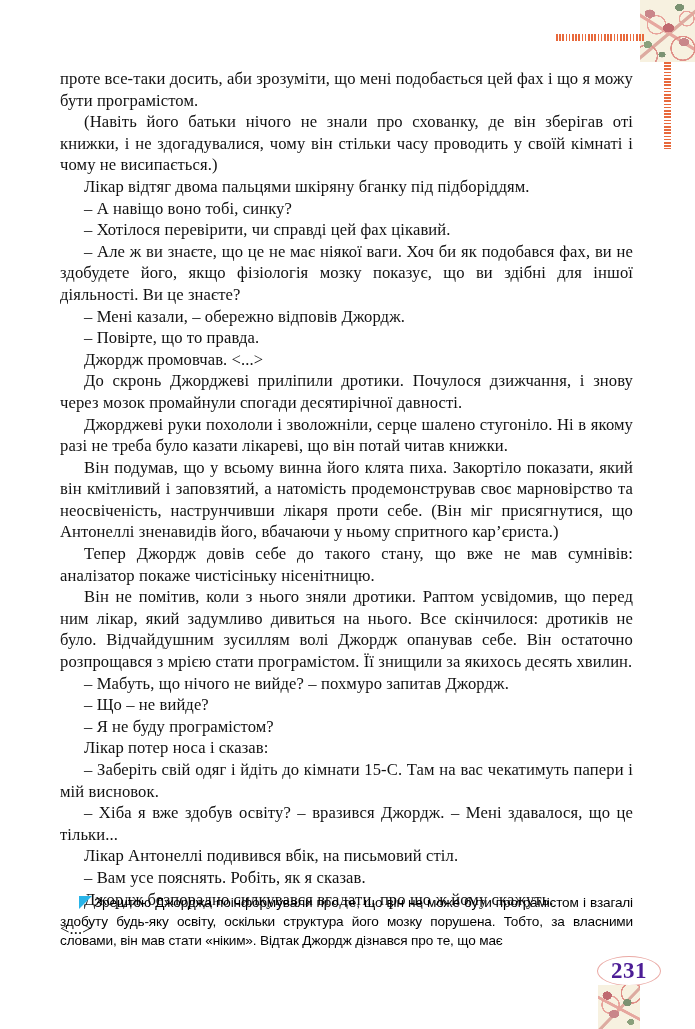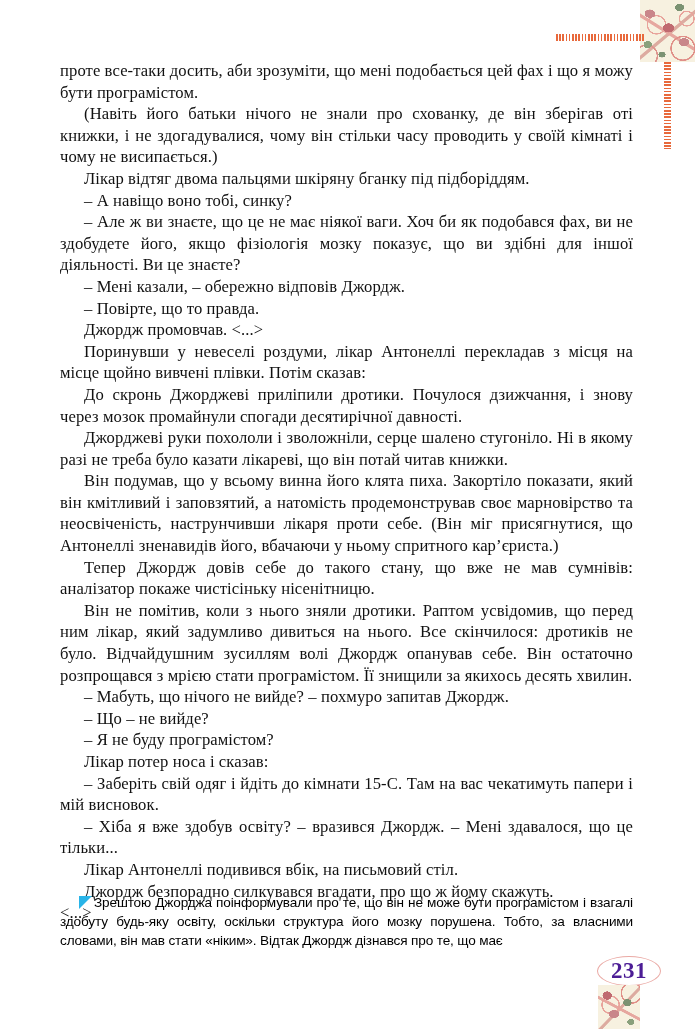--- a/index.html
+++ b/index.html
@@ -85,21 +85,21 @@
   }
   .para {
     margin: 0;
     font-size: 16.6px;
     line-height: 21.6px;
     text-align: justify;
     text-indent: 24px;
     text-justify: inter-word;
     letter-spacing: 0.1px;
   }
-  .para.noindent { text-indent: 0; }
+  .para.noindent { text-indent: 0; margin-top: 8px; }
 
   
   .note-block {
     position: absolute;
     left: 60px;
     top: 893px;
     width: 573px;
   }
   .note-para {
     margin: 0;
@@ -153,37 +153,38 @@
 
 <div class="orn-top"></div>
 <div class="rule-h"></div>
 <div class="rule-v"></div>
 
 <div class="page-body">
   <p class="para noindent">проте все-таки досить, аби зрозуміти, що мені подобається цей фах і що я можу бути програмістом.</p>
   <p class="para">(Навіть його батьки нічого не знали про схованку, де він зберігав оті книжки, і не здогадувалися, чому він стільки часу проводить у своїй кімнаті і чому не висипається.)</p>
   <p class="para">Лікар відтяг двома пальцями шкіряну бганку під підборіддям.</p>
   <p class="para">– А навіщо воно тобі, синку?</p>
+  <p class="para">– Хотілося перевірити, чи справді цей фах цікавий.</p>
   <p class="para">– Але ж ви знаєте, що це не має ніякої ваги. Хоч би як подобався фах, ви не здобудете його, якщо фізіологія мозку показує, що ви здібні для іншої діяльності. Ви це знаєте?</p>
   <p class="para">– Мені казали, – обережно відповів Джордж.</p>
   <p class="para">– Повірте, що то правда.</p>
   <p class="para">Джордж промовчав. &lt;...&gt;</p>
-  <p class="para">Поринувши у невеселі роздуми, лікар Антонеллі перекладав з місця на місце щойно вивчені плівки. Потім сказав:</p>
   <p class="para">До скронь Джорджеві приліпили дротики. Почулося дзижчання, і знову через мозок промайнули спогади десятирічної давності.</p>
   <p class="para">Джорджеві руки похололи і зволожніли, серце шалено стугоніло. Ні в якому разі не треба було казати лікареві, що він потай читав книжки.</p>
   <p class="para">Він подумав, що у всьому винна його клята пиха. Закортіло показати, який він кмітливий і заповзятий, а натомість продемонстрував своє марновірство та неосвіченість, наструнчивши лікаря проти себе. (Він міг присягнутися, що Антонеллі зненавидів його, вбачаючи у ньому спритного кар’єриста.)</p>
   <p class="para">Тепер Джордж довів себе до такого стану, що вже не мав сумнівів: аналізатор покаже чистісіньку нісенітницю.</p>
   <p class="para">Він не помітив, коли з нього зняли дротики. Раптом усвідомив, що перед ним лікар, який задумливо дивиться на нього. Все скінчилося: дротиків не було. Відчайдушним зусиллям волі Джордж опанував себе. Він остаточно розпрощався з мрією стати програмістом. Її знищили за якихось десять хвилин.</p>
   <p class="para">– Мабуть, що нічого не вийде? – похмуро запитав Джордж.</p>
   <p class="para">– Що – не вийде?</p>
   <p class="para">– Я не буду програмістом?</p>
   <p class="para">Лікар потер носа і сказав:</p>
   <p class="para">– Заберіть свій одяг і йдіть до кімнати 15-С. Там на вас чекатимуть папери і мій висновок.</p>
   <p class="para">– Хіба я вже здобув освіту? – вразився Джордж. – Мені здавалося, що це тільки...</p>
   <p class="para">Лікар Антонеллі подивився вбік, на письмовий стіл.</p>
+  <p class="para">– Вам усе пояснять. Робіть, як я сказав.</p>
   <p class="para">Джордж безпорадно силкувався вгадати, про що ж йому скажуть.</p>
   <p class="para noindent">&lt;...&gt;</p>
 </div>
 
 <div class="note-block">
   <span class="note-marker"></span>
   <p class="note-para">Зрештою Джорджа поінформували про те, що він не може бути програмістом і взагалі здобуту будь-яку освіту, оскільки структура його мозку порушена. Тобто, за власними словами, він мав стати «ніким». Відтак Джордж дізнався про те, що має</p>
 </div>
 
 <div class="page-number-wrap">

